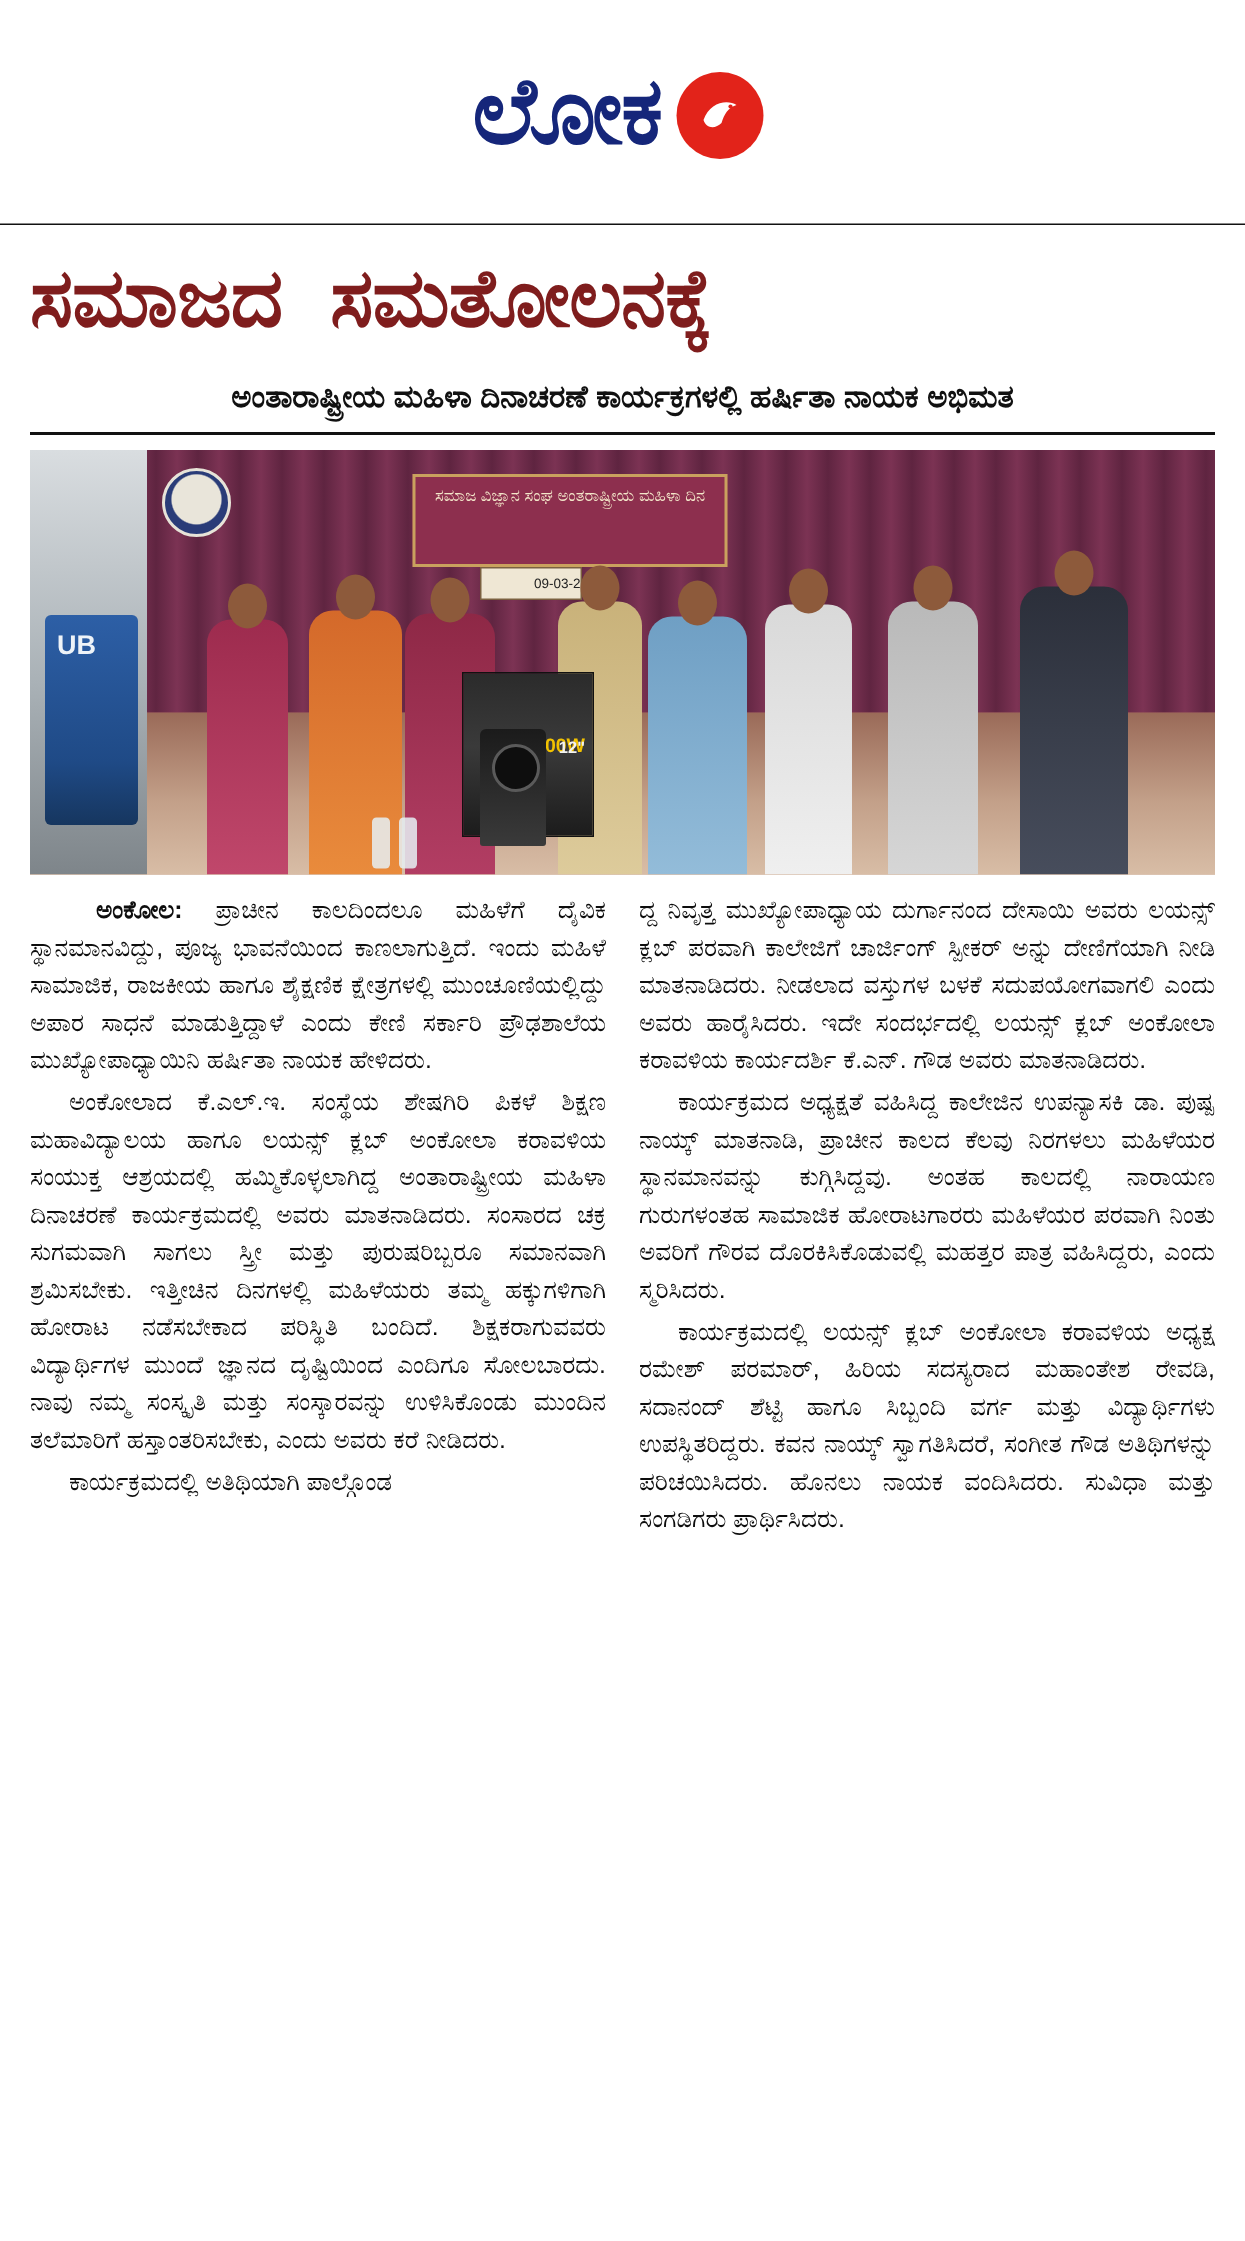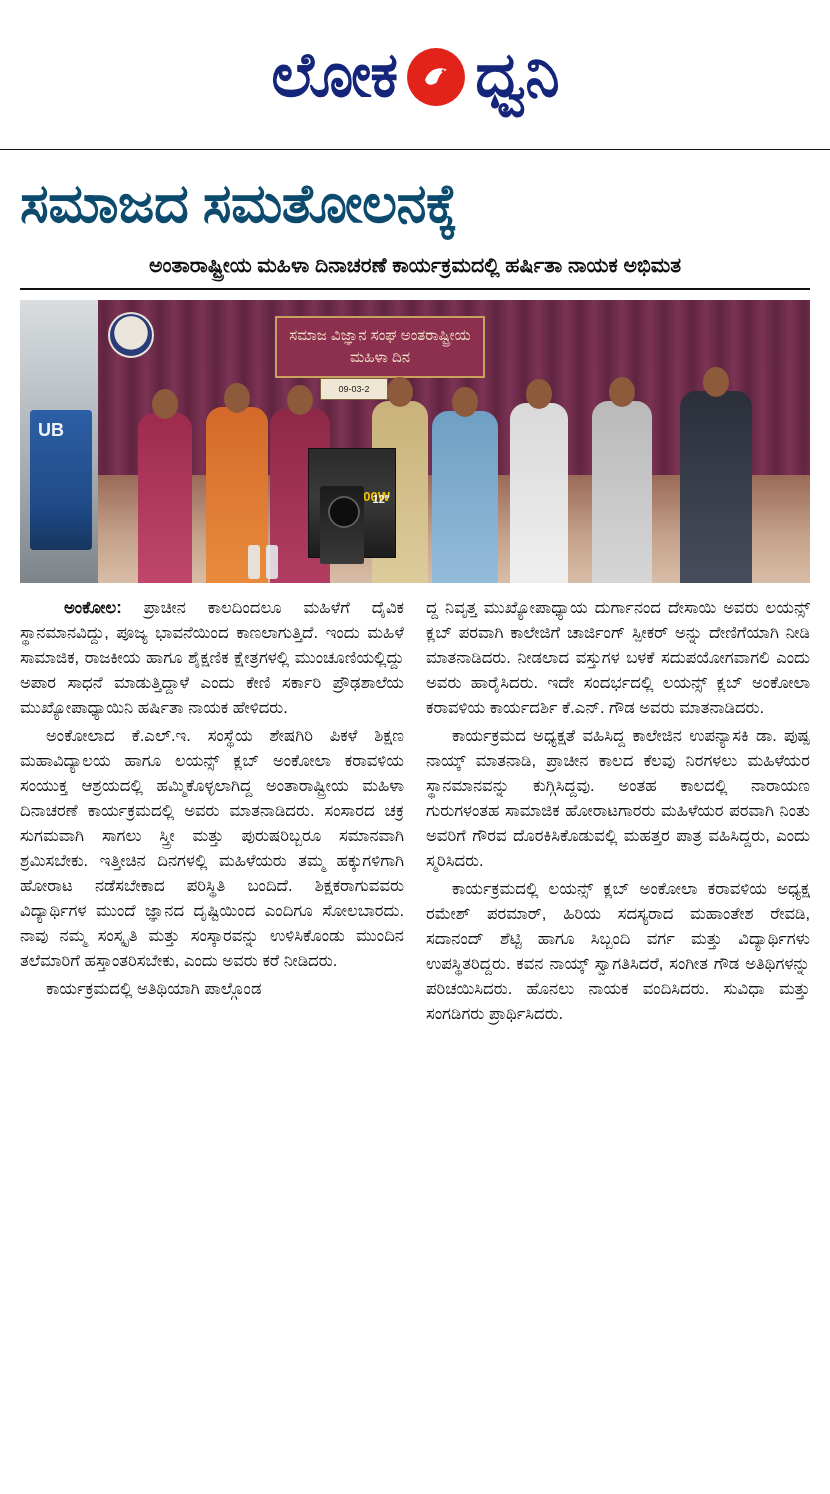--- a/index.html
+++ b/index.html
@@ -57,25 +57,25 @@
     top: 2px;
   }
   .logo-badge svg { display: block; }
 
   
   .content {
     padding: 0 20px;
     box-sizing: border-box;
   }
   .headline {
-    font-family: Liberation Sans, sans-serif;
+    font-family: Liberation Mono, monospace;
     font-weight: bold;
     font-size: 54px;
     line-height: 1.18;
-    color: #0c4a6e;
+    color: #7f1d1d;
     margin: 22px 0 12px 0;
     letter-spacing: -0.5px;
   }
   .subhead {
     font-family: "Liberation Sans", sans-serif;
     font-weight: bold;
     font-size: 20.5px;
     line-height: 1.3;
     color: #111;
     margin: 16px 0 10px 0;
@@ -106,35 +106,35 @@
     position: absolute; left: 0; right: 0; bottom: 0; height: 38%;
     background: linear-gradient(180deg, #9a6a58 0%, #c3a089 55%, #d8bda6 100%);
   }
   .photo .banner {
     position: absolute;
     left: 255px; top: 16px;
     width: 210px; height: 62px;
     background: #8d2f4e;
     border: 2px solid #c9a15e;
     color: #f3e6c9;
-    font-size: 15px;
+    font-size: 11px;
     line-height: 1.45;
     text-align: center;
     padding-top: 6px;
     box-sizing: border-box;
   }
   .photo .board {
     position: absolute;
     left: 300px; top: 78px;
     width: 66px; height: 20px;
     background: #efe7d4;
     border: 1px solid #7a6040;
     color: #222;
     font-size: 9px;
-    text-align: center;
+    text-align: right;
     line-height: 20px;
   }
   .photo .emblem {
     position: absolute; left: 88px; top: 12px;
     width: 42px; height: 42px; border-radius: 50%;
     background: radial-gradient(circle at 50% 45%, #e9e5da 0 52%, #2a3c78 55% 100%);
     border: 2px solid #e7e3d8;
   }
   .photo .panel-left {
     position: absolute; left: 0; top: 0; width: 78px; height: 100%;
@@ -221,31 +221,30 @@
 
   <div class="masthead">
     <div class="logo-wrap">
       <span class="logo-text">ಲೋಕ</span>
       <span class="logo-badge">
         <svg width="34" height="34" viewBox="0 0 34 34" aria-hidden="true">
           <path d="M6 20 C10 8, 22 6, 28 10 C22 12, 20 16, 18 22 C14 26, 8 26, 6 20 Z" fill="#ffffff"></path>
           <circle cx="24" cy="11" r="1.4" fill="#e2231a"></circle>
         </svg>
       </span>
-      <span class="logo-text">ಧ್ವನಿ</span>
     </div>
   </div>
 
   <div class="content">
 
     <h1 class="headline">
       <span>ಸಮಾಜದ ಸಮತೋಲನಕ್ಕೆ</span><br>
     </h1>
 
-    <div class="subhead">ಅಂತಾರಾಷ್ಟ್ರೀಯ ಮಹಿಳಾ ದಿನಾಚರಣೆ ಕಾರ್ಯಕ್ರಮದಲ್ಲಿ ಹರ್ಷಿತಾ ನಾಯಕ ಅಭಿಮತ</div>
+    <div class="subhead">ಅಂತಾರಾಷ್ಟ್ರೀಯ ಮಹಿಳಾ ದಿನಾಚರಣೆ ಕಾರ್ಯಕ್ರಗಳಲ್ಲಿ ಹರ್ಷಿತಾ ನಾಯಕ ಅಭಿಮತ</div>
 
     <div class="rule"></div>
 
     <div class="photo">
       <div class="curtain"></div>
       <div class="floor"></div>
       <div class="panel-left"></div>
       <div class="emblem"></div>
       <div class="banner">ಸಮಾಜ ವಿಜ್ಞಾನ ಸಂಘ ಅಂತರಾಷ್ಟ್ರೀಯ ಮಹಿಳಾ ದಿನ</div>
       <div class="board">09-03-2</div>

